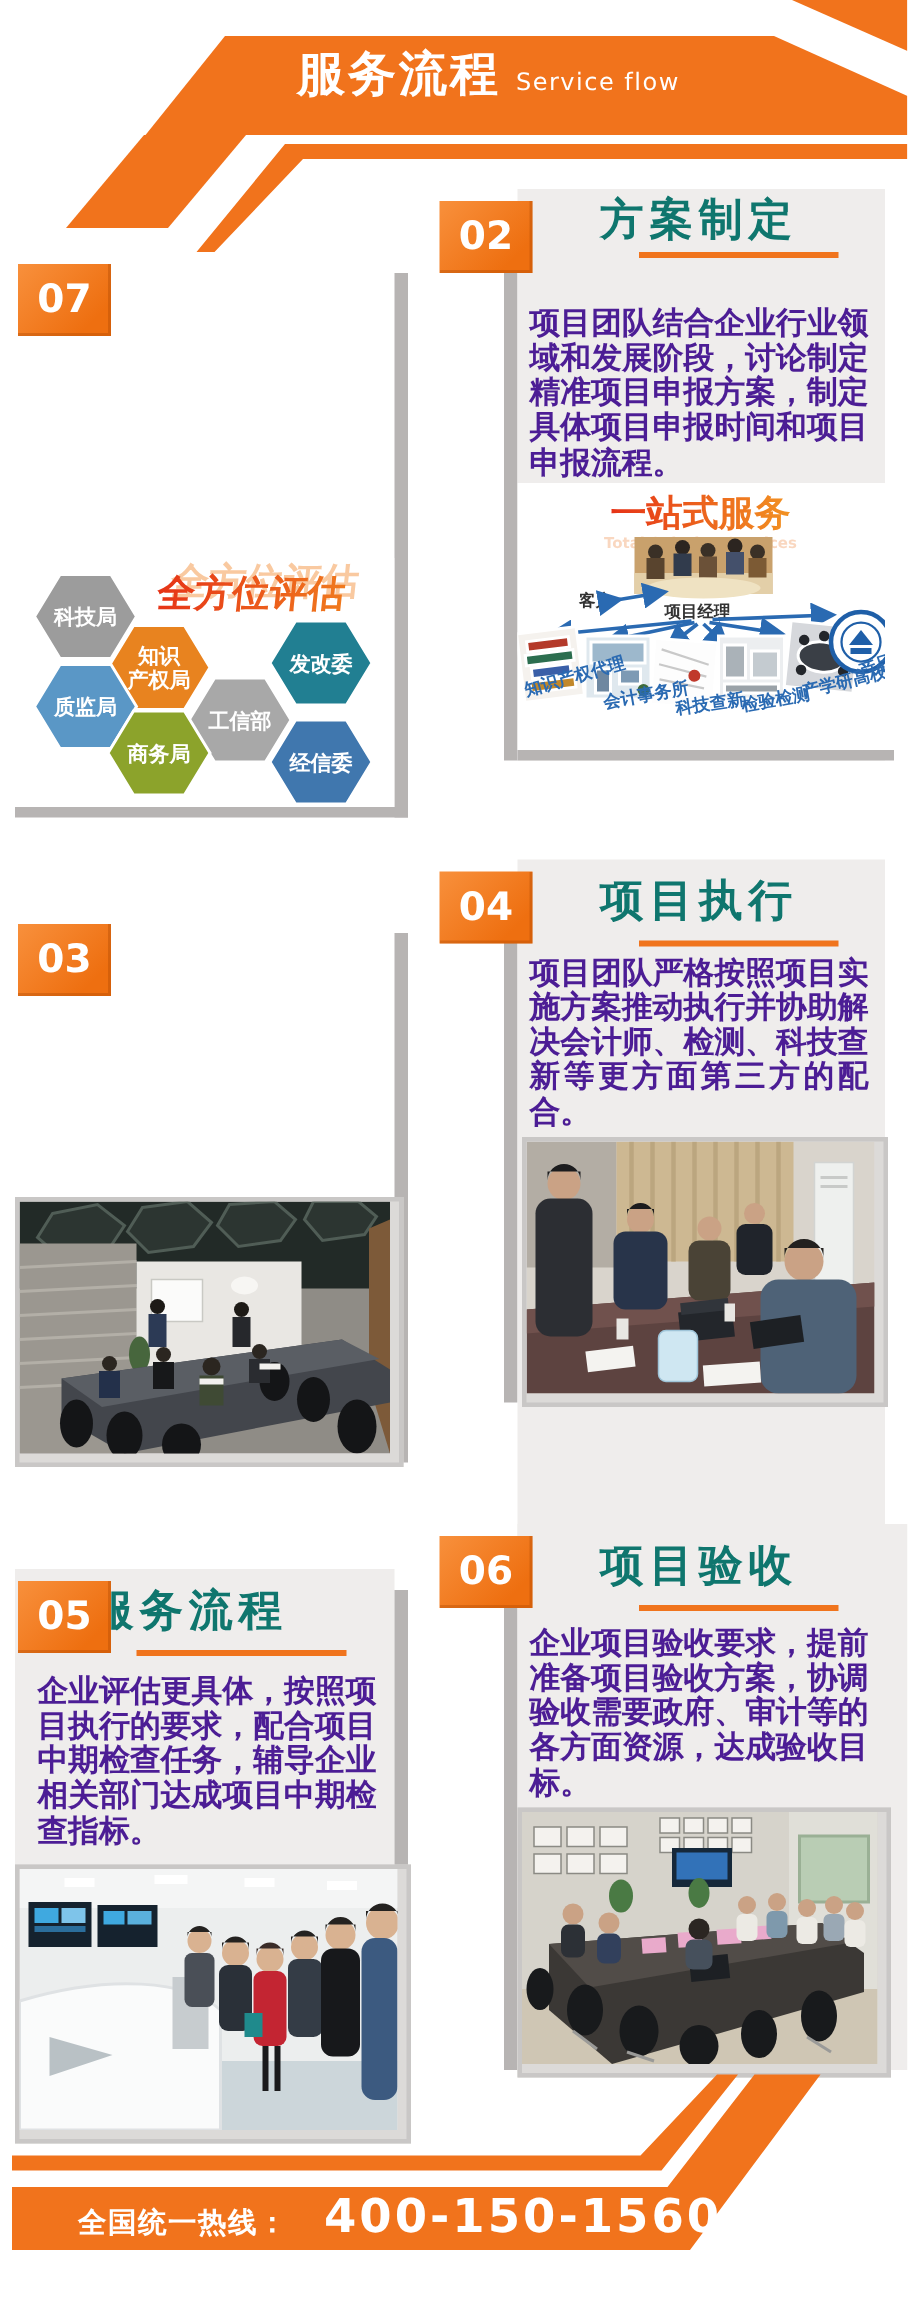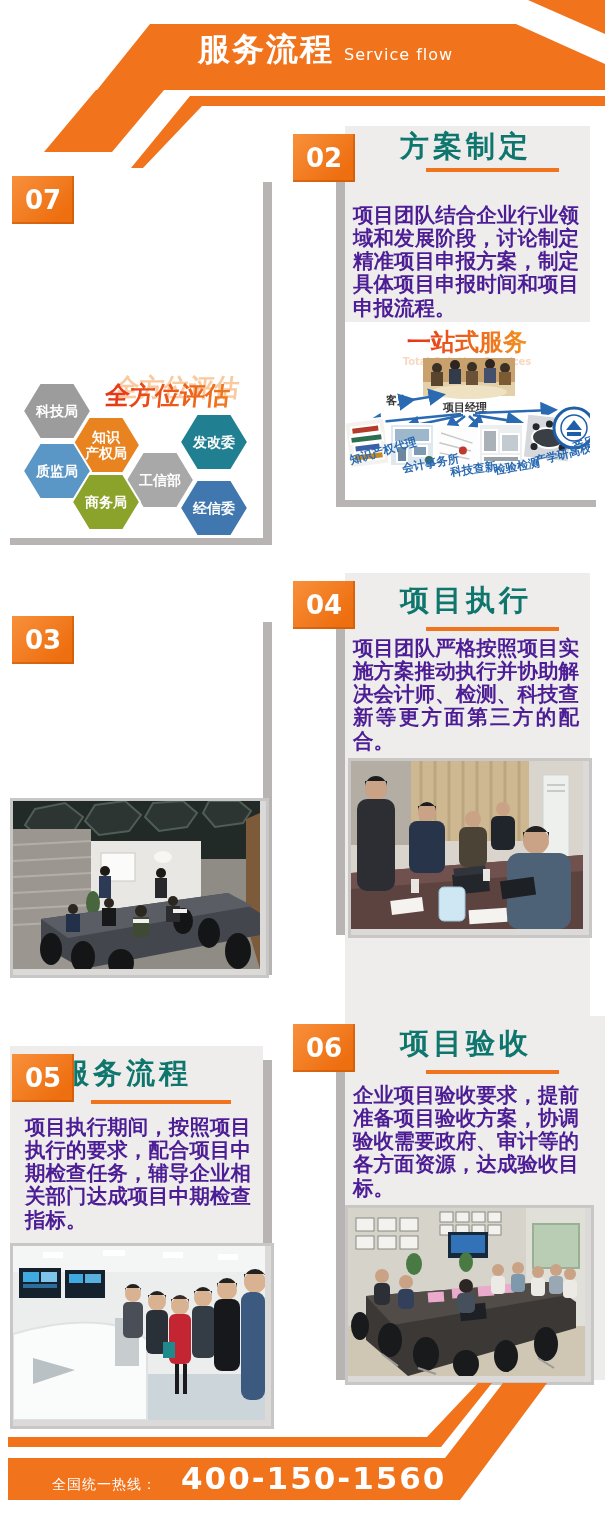--- a/index.html
+++ b/index.html
@@ -24,21 +24,21 @@
   .underline{position:absolute;height:4px;background:#f0741d;}
   .body-text{position:absolute;font-size:20.5px;line-height:1.13;font-weight:700;
              color:#4c1d95;text-align:justify;letter-spacing:0;}
   .shadow-v{position:absolute;background:#b7b4b3;}
   .shadow-h{position:absolute;background:#b7b4b3;}
   .connector{position:absolute;width:9px;background:#b7b4b3;}
   .photo{position:absolute;border:3px solid #c9c7c6;background:#dcdad8;overflow:hidden;}
   .photo svg{display:block;}
   
   .footer-text{position:absolute;left:52px;top:1460px;display:flex;align-items:baseline;color:#fff;}
-  .hotline-label{font-size:14px;font-weight:400;letter-spacing:1px;text-align:right;}
+  .hotline-label{font-size:19px;font-weight:700;letter-spacing:1px;text-align:right;}
   .hotline-number{font-size:31px;font-weight:700;margin-left:24px;letter-spacing:2px;}
 </style>
 </head>
 <body>
 
 <div id="page">
 
   <svg class="abs" style="left:0;top:0" width="605" height="215" viewBox="0 0 605 215">
     <polygon class="ribbon" points="528,0 605,0 605,34"></polygon>
     <polygon class="ribbon" points="150,24 516,24 605,64 605,90 97,90"></polygon>
@@ -301,21 +301,21 @@
       <rect x="88" y="126" width="26" height="34" rx="5" fill="#cfe7f2" stroke="#9fc4d8"></rect>
       <rect x="60" y="118" width="8" height="14" fill="#e8e6e2"></rect>
         <rect x="132" y="108" width="7" height="12" fill="#e8e6e2"></rect>
     </svg>
   </div>
   <div class="badge" style="left:293px;top:555px">04</div>
 
   <div class="card" style="left:10px;top:1046px;width:253px;height:379px">
     <div class="card-title" style="left:50px;top:8px;width:203px">服务流程</div>
     <div class="underline" style="left:81px;top:54px;width:140px"></div>
-    <div class="body-text" style="left:15px;top:70px;width:226px">项目执行期间，按照项目执行的要求，配合项目中期检查任务，辅导企业相关部门达成项目中期检查指标。</div>
+    <div class="body-text" style="left:15px;top:70px;width:226px">企业评估更具体，按照项目执行的要求，配合项目中期检查任务，辅导企业相关部门达成项目中期检查指标。</div>
   </div>
   <div class="shadow-v" style="left:263px;top:1060px;width:9px;height:365px"></div>
   <div class="photo" style="left:10px;top:1243px;width:258px;height:180px">
     <svg width="252" height="174" viewBox="0 0 252 174">
       <rect x="0" y="0" width="252" height="174" fill="#eceeee"></rect>
       <rect x="0" y="0" width="252" height="26" fill="#f4f5f5"></rect>
       <rect x="30" y="6" width="20" height="6" fill="#ffffff"></rect>
         <rect x="90" y="4" width="22" height="6" fill="#ffffff"></rect>
       <rect x="150" y="6" width="20" height="6" fill="#ffffff"></rect>
         <rect x="205" y="8" width="20" height="6" fill="#ffffff"></rect>

